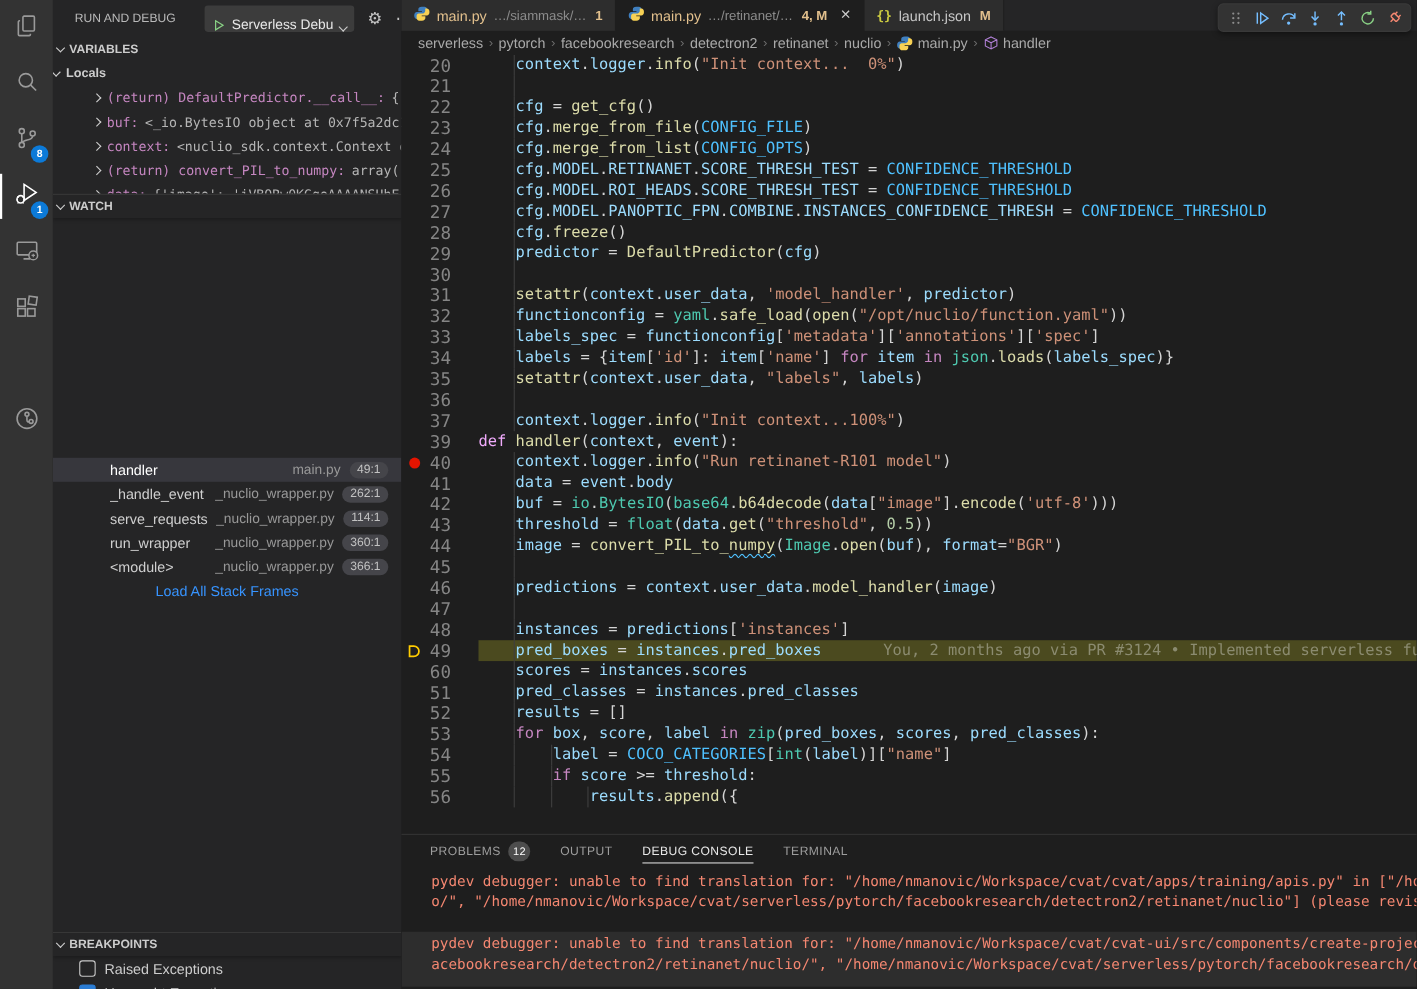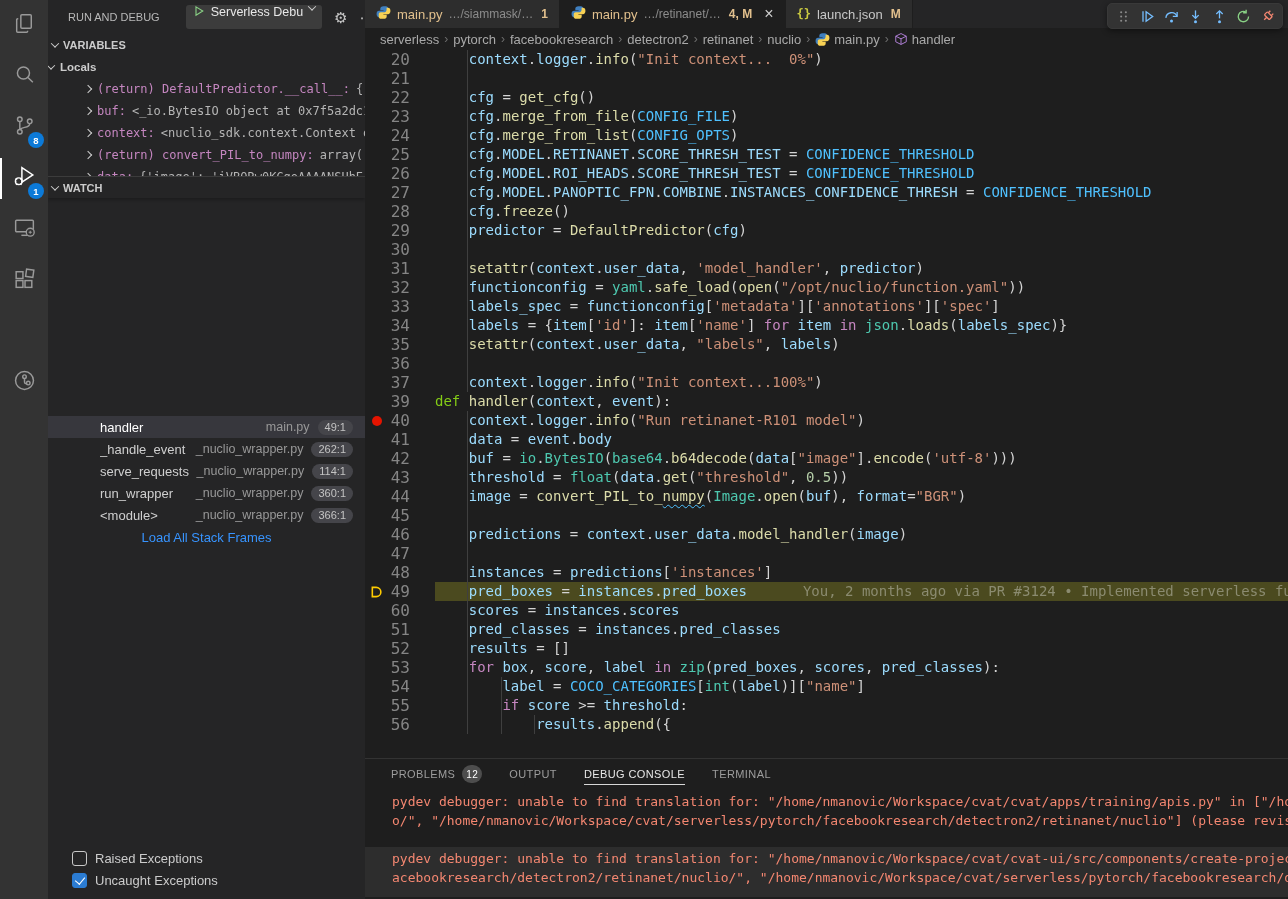--- a/index.html
+++ b/index.html
@@ -11,21 +11,21 @@
   .ab-item { position:relative; height:51px; display:flex; align-items:center; justify-content:center; cursor:pointer; }
   .ab-item svg { width:25px; height:25px; stroke:#9a9a9a; fill:none; stroke-width:1.4; }
   .ab-item.active svg { stroke:#ffffff; }
   .ab-item.active::before { content:""; position:absolute; left:0; top:5px; bottom:5px; width:2px; background:#ffffff; }
   .ab-badge { position:absolute; right:4px; bottom:5px; min-width:16px; height:16px; padding:0 3px; border-radius:9px; background:#0c7ad8; color:#fff; font-size:9.5px; font-weight:700; display:flex; align-items:center; justify-content:center; }
 
   
   .sidebar { position:absolute; left:48px; top:0; bottom:0; width:317px; background:#252526; overflow:hidden; }
   .sb-header { height:34px; display:flex; align-items:center; padding:0 10px 0 20px; }
   .sb-title { font-size:11px; color:#b9b9b9; white-space:nowrap; margin-right:26px; }
-  .launch-select { display:flex; align-items:flex-start; gap:6px; background:#3c3c3c; border-radius:3px; height:24px; padding:0 7px; cursor:pointer; }
+  .launch-select { display:flex; align-items:flex-end; gap:6px; background:#3c3c3c; border-radius:3px; height:24px; padding:0 7px; cursor:pointer; }
   .launch-label { font-size:12.5px; color:#e8e8e8; white-space:nowrap; max-width:108px; overflow:hidden; }
   .chev { width:6px; height:6px; border-right:1.2px solid #cfcfcf; border-bottom:1.2px solid #cfcfcf; transform:rotate(45deg) translate(-1px,-1px); flex:none; }
   .chev.right { transform:rotate(-45deg); }
   .icon-btn { color:#c5c5c5; font-size:15px; margin-left:12px; cursor:pointer; line-height:1; }
   .section { position:absolute; left:0; right:0; overflow:hidden; }
   .sec-head { height:22px; display:flex; align-items:center; gap:5px; padding-left:4px; font-size:11px; font-weight:700; color:#cccccc; }
   .sec-head.bordered { border-top:1px solid #3c3c3c; box-shadow:0 2px 3px rgba(0,0,0,.25); }
   .sec-right { margin-left:auto; margin-right:12px; font-size:9px; font-weight:700; letter-spacing:.4px; color:#c2c2c2; opacity:.85; }
   .tree-row { height:22px; display:flex; align-items:center; gap:6px; font-size:13px; white-space:nowrap; cursor:pointer; }
   .locals-row { font-weight:700; font-size:11.5px; }
@@ -64,21 +64,21 @@
   .cl { position:relative; height:19px; line-height:19px; display:flex; }
   .gut { flex:0 0 70px; position:relative; }
   .num { position:absolute; right:25px; top:0; width:44px; text-align:right; color:#858585; font-size:16px; }
   .src { flex:1; position:relative; white-space:pre; color:#d4d4d4; }
   .cl.current .src { background:#4b4a1f; }
   .guide { position:absolute; top:0; bottom:0; width:1px; background:#3f3f3f; }
   .bp-dot { position:absolute; left:7px; top:4.5px; width:10px; height:10px; border-radius:50%; background:#e51400; }
   .cur-arrow { position:absolute; left:5px; top:3px; }
   .blame { color:#8b8b70; margin-left:56px; }
   .tk-w{color:#d4d4d4}.tk-v{color:#9cdcfe}.tk-fn{color:#dcdcaa}.tk-s{color:#ce9178}
-  .tk-k{color:#84cc16}.tk-kc{color:#c586c0}.tk-n{color:#b5cea8}.tk-c{color:#4fc1ff}.tk-t{color:#4ec9b0}
+  .tk-k{color:#f0abfc}.tk-kc{color:#c586c0}.tk-n{color:#b5cea8}.tk-c{color:#4fc1ff}.tk-t{color:#4ec9b0}
   .tk-sq{text-decoration:underline; text-decoration-style:wavy; text-decoration-color:#4fc1ff; text-underline-offset:3px; text-decoration-thickness:1px;margin-top:16px;}
 
   
   .panel { position:absolute; left:365px; right:0; bottom:0; height:141px; background:#1e1e1e; border-top:1px solid #333333; }
   .panel-tabs { height:30px; display:flex; align-items:center; gap:27px; padding-left:26px; font-size:11px; letter-spacing:.4px; color:#9d9d9d; }
   .ptab { position:relative; height:30px; display:flex; align-items:center; gap:7px; cursor:pointer; white-space:nowrap; }
   .ptab.active { color:#e7e7e7; }
   .ptab.active::after { content:""; position:absolute; bottom:4px; left:0; right:0; height:1px; background:#d7d7d7; }
   .ptab-cnt { background:#4d4d4d; color:#ffffff; border-radius:10px; min-width:18px; height:18px; padding:0 4px; font-size:10px; display:flex; align-items:center; justify-content:center; }
   .console { position:absolute; top:31px; left:0; right:0; bottom:0; font-family:"DejaVu Sans Mono",monospace; font-size:13px; line-height:19px; color:#f48771; overflow:hidden; }
@@ -240,20 +240,24 @@
         <div class="cs-row">
           <span class="cs-fn">&lt;module&gt;</span>
           <span class="cs-file">_nuclio_wrapper.py</span>
           <span class="cs-loc">366:1</span>
         </div>
       </div>
     <div class="cs-link">Load All Stack Frames</div>
   </div>
 
   <div class="section" style="top:847px; height:60px;">
+    <div class="sec-head bordered">
+      <span class="chev"></span>
+      <span>BREAKPOINTS</span>
+    </div>
     <div id="bp-list">
         <div class="bp-row">
           <span class="bp-check"></span>
           <span>Raised Exceptions</span>
         </div>
         <div class="bp-row">
           <span class="bp-check checked"></span>
           <span>Uncaught Exceptions</span>
         </div>
       </div>

